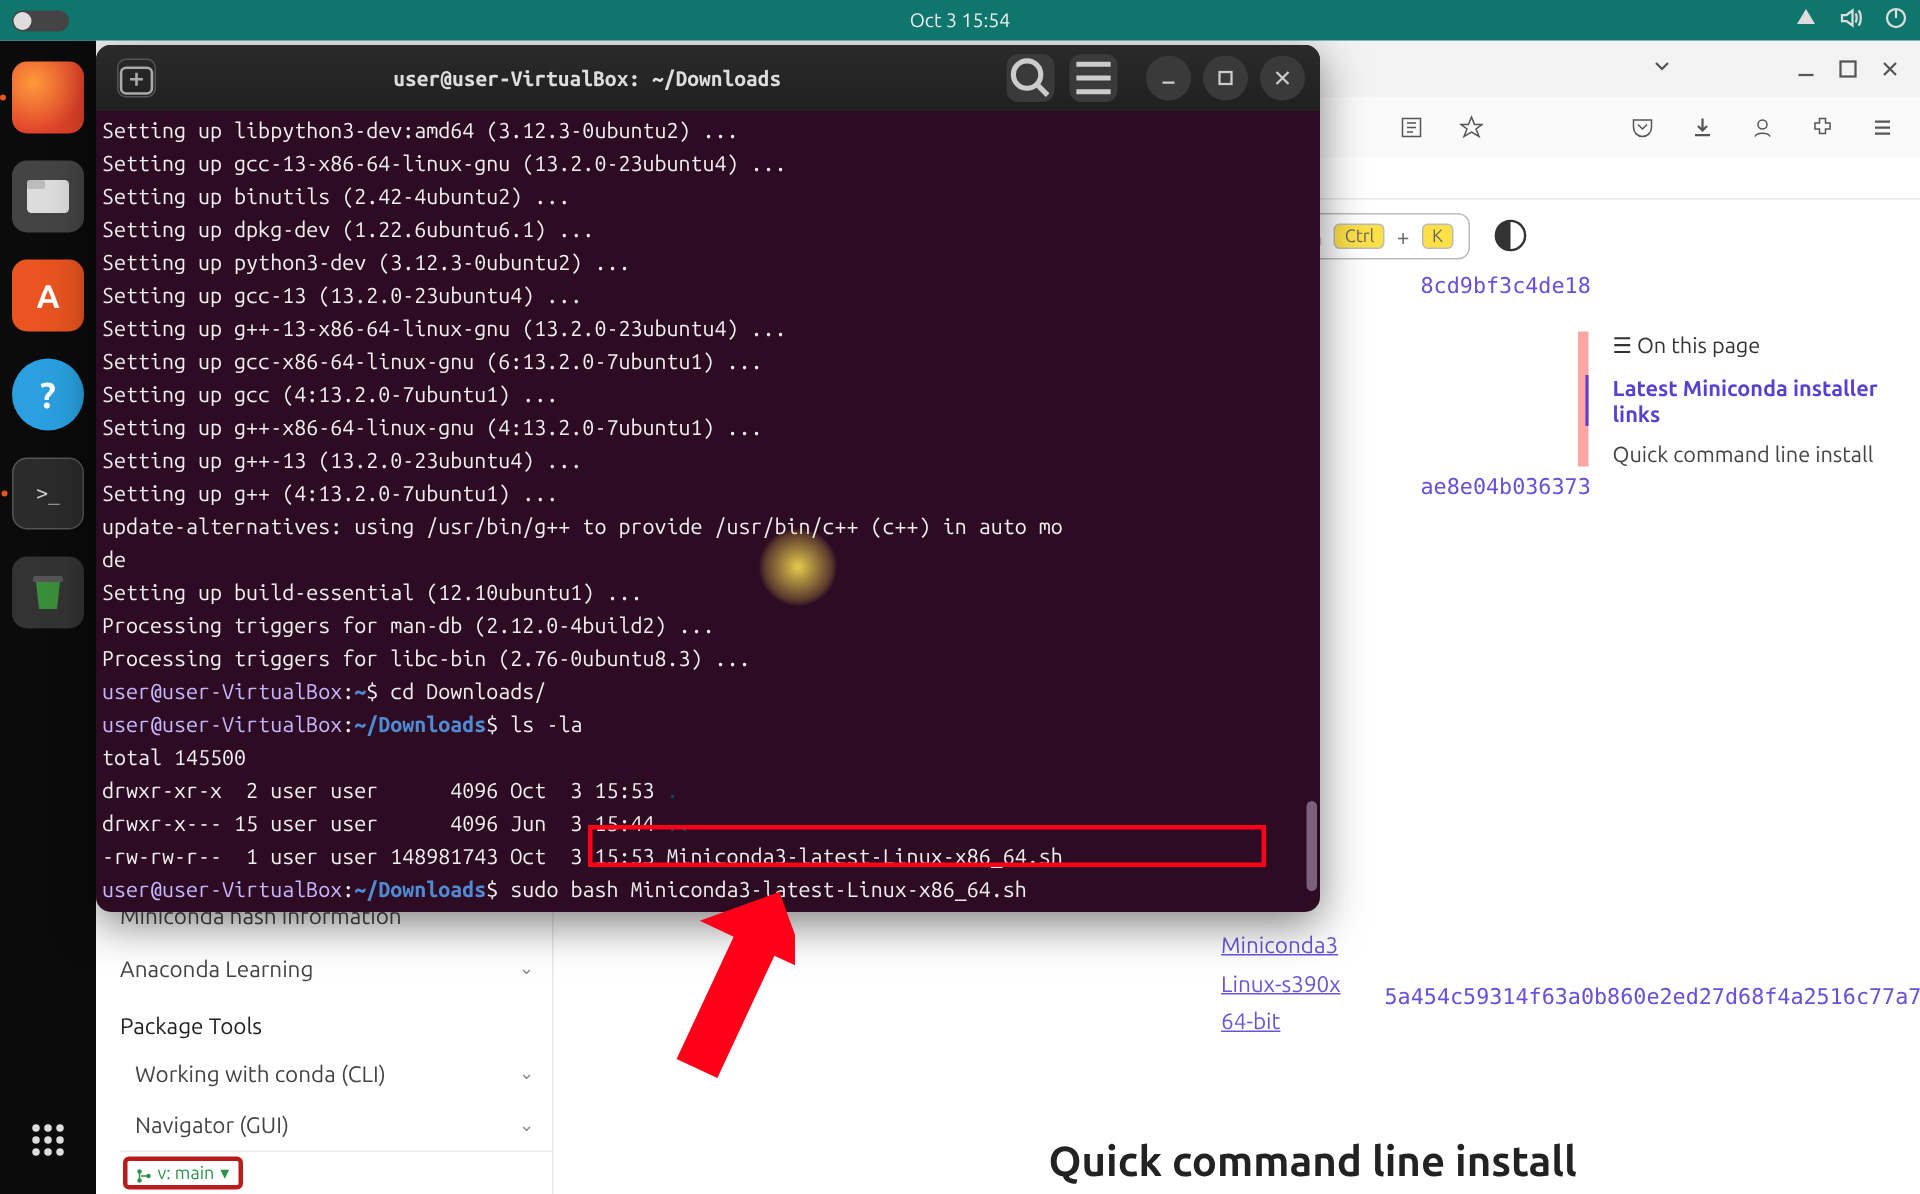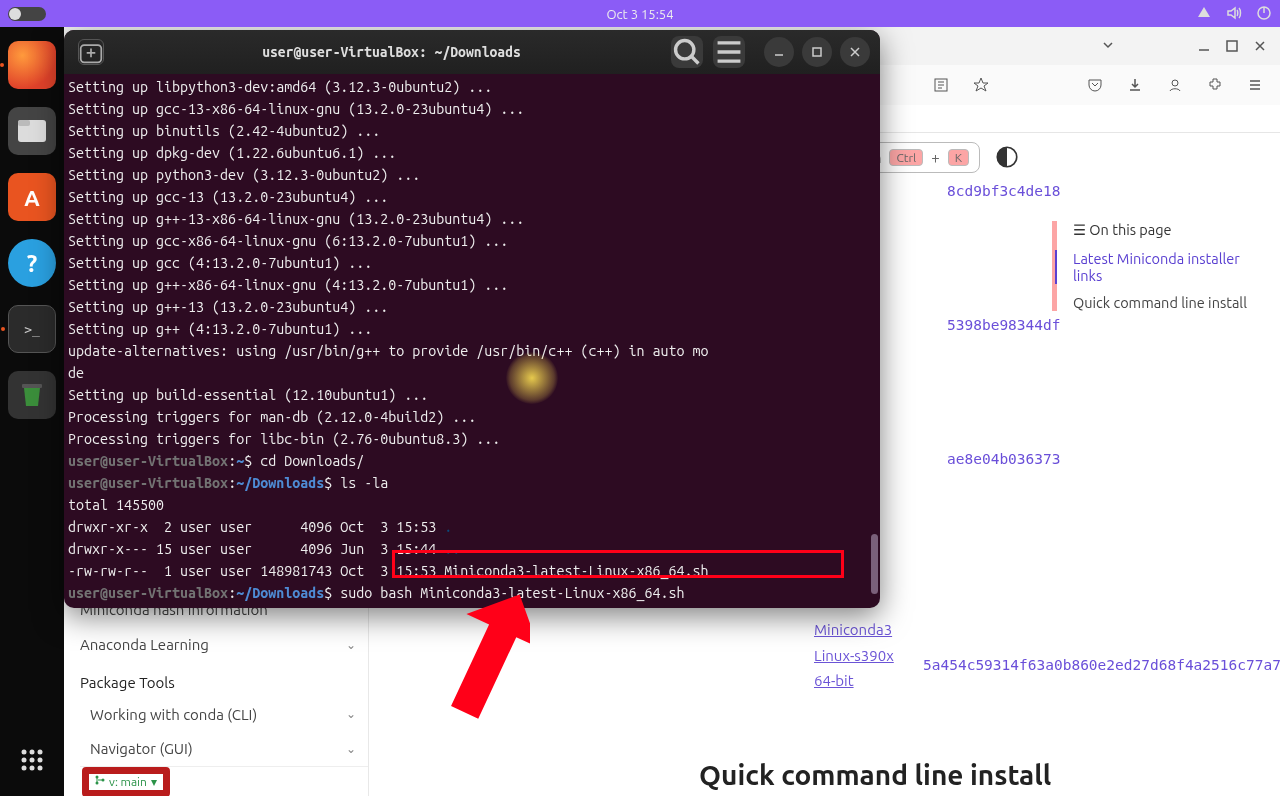--- a/index.html
+++ b/index.html
@@ -1,19 +1,19 @@
 <!DOCTYPE html>
 <html><head>
 <meta charset="utf-8">
 <style>
   * { margin: 0; padding: 0; box-sizing: border-box; }
   html, body { width: 1280px; height: 796px; overflow: hidden; font-family: Ubuntu, "Segoe UI", Arial, sans-serif; background: #fff; }
 
   
-  .topbar { position: absolute; inset: 0 0 auto 0; height: 27px; background:#8b5cf6; color:#eee; display:flex; align-items:center; justify-content:center; font-size:13px; z-index:50; }
+  .topbar { position: absolute; inset: 0 0 auto 0; height: 27px; background:#0f766e; color:#eee; display:flex; align-items:center; justify-content:center; font-size:13px; z-index:50; }
   .topbar .pill { position:absolute; left:8px; top:7px; width:38px; height:14px; background:#444; border-radius:8px; display:flex; align-items:center; }
   .topbar .pill::before{ content:""; width:12px; height:12px; background:#ddd; border-radius:50%; margin-left:1px;}
   .topbar .tray { position:absolute; right:8px; top:0; height:27px; display:flex; gap:14px; align-items:center; }
   .tray svg{ width:16px; height:16px; fill:#ddd;}
 
   
   .dock { position:absolute; left:0; top:27px; bottom:0; width:64px; background:#0b0b0b; z-index:40; display:flex; flex-direction:column; align-items:center; padding-top:14px; gap:18px;}
   .dock .app { width:48px; height:48px; border-radius:10px; display:flex; align-items:center; justify-content:center; position:relative;}
   .dock .app.active::before{ content:""; position:absolute; left:-8px; width:4px; height:4px; background:#e95420; border-radius:50%; }
   .dock .spacer{ flex:1; }
@@ -27,48 +27,48 @@
   .br-tabs .chev{ margin-right:auto; margin-left:1030px;}
   .br-addr{ height:40px; background:#fafafa; display:flex; align-items:center; justify-content:flex-end; gap:14px; padding:0 12px;}
   .br-addr .ib{ width:26px; height:26px; display:flex; align-items:center; justify-content:center;}
   .br-addr svg, .br-tabs svg{ width:16px;height:16px; fill:#555;}
   .page{ position:absolute; left:0; right:0; top:106px; bottom:0; display:flex;}
   .sidebar{ width:305px; border-right:1px solid #e8e8e8; padding:10px 0 0 16px; font-size:15px; color:#444; display:flex; flex-direction:column;}
   .sidebar .row{ height:36px; display:flex; align-items:center; justify-content:space-between; padding-right:12px;}
   .sidebar .row .chev{ font-size:12px; color:#888;}
   .sidebar .section{ font-weight:400; padding:12px 0 6px; color:#222;}
   .sidebar .footer{ margin-top:auto; height:30px; border-top:1px solid #eee; display:flex; align-items:center; padding-left:2px;}
-  .sidebar .branch{ font-size:12px; color:#2b9348; border:7px solid #b91c1c; border-radius:4px; padding:1px 6px; display:inline-flex; align-items:flex-start; gap:4px;}
+  .sidebar .branch{ font-size:12px; color:#2b9348; border:3px solid #b91c1c; border-radius:4px; padding:1px 6px; display:inline-flex; align-items:flex-end; gap:4px;}
   .content{ flex:1; position:relative; padding:12px 18px; overflow:hidden;}
   .toolbar{ position:absolute; right:260px; top:6px; display:flex; gap:14px; align-items:center;}
   .toolbar .btn{ border:1px solid #bbb; border-radius:8px; padding:8px 16px; font-size:16px; color:#7a3de6; background:#fff;}
   .toolbar .btn.green{ background:#17b34a; color:#fff; border-color:#17b34a; border-radius:6px;}
   .toolbar .search{ border:1px solid #bbb; border-radius:8px; padding:6px 10px; display:flex; align-items:center; gap:8px; font-size:15px; color:#666;}
-  .toolbar .kbd{ border:1px solid #bbb; border-radius:4px; padding:1px 6px; font-size:12px; background:#fca5a5;}
+  .toolbar .kbd{ border:1px solid #bbb; border-radius:4px; padding:1px 6px; font-size:12px; background:#fde047;}
   .toolbar .theme{ width:26px;height:26px;}
   .hashcol{ position:absolute; left:554px; top:50px; font-family:monospace; font-size:14.5px; color:#6a4fd9;}
   .hashcol div{ height:134px;margin-left:24px;}
   .dlink{ position:absolute; left:445px; top:484px; width:100px; font-size:15px; color:#6b54d6; text-decoration:underline; line-height:1.7;}
-  .onthispage{ position:absolute; right:18px; top:88px; width:210px; border-left:5px solid #fca5a5; padding-left:16px; font-size:14.5px; color:#444;}
+  .onthispage{ position:absolute; right:18px; top:88px; width:210px; border-left:7px solid #fca5a5; padding-left:16px; font-size:14.5px; color:#444;}
   .onthispage .hd{ color:#333; margin-bottom:12px;}
-  .onthispage .act{ color:#5a40d1; font-weight:400; border-left:2px solid #5a40d1; margin-left:-18px; padding-left:16px;}
+  .onthispage .act{ color:#5a40d1; font-weight:700; border-left:2px solid #5a40d1; margin-left:-18px; padding-left:16px;}
   .qcli{ position:absolute; left:330px; bottom:6px; font-size:28px; font-weight:700; color:#222;}
 
   
   .term{ position:absolute; left:64px; top:30px; width:816px; height:578px; background:#2d0b22; border-radius:10px; box-shadow:0 8px 30px rgba(0,0,0,.5); z-index:45; overflow:hidden; font-family:"Ubuntu Mono","Consolas",monospace;}
   .term-header{ height:44px; background:linear-gradient(#2a2a2a,#202020); display:flex; align-items:center; color:#ddd; font-size:14px;}
   .term-header .newtab{ margin-left:14px; width:26px;height:26px; border:1px solid #555; border-radius:6px; display:flex; align-items:center; justify-content:center;}
   .term-header .title{ flex:1; text-align:center; font-weight:600;margin-left:13px;}
   .term-header .hbtn{ width:30px;height:30px; margin:0 4px; border-radius:50%; background:#3a3a3a; display:flex; align-items:center; justify-content:center;}
   .term-header .hbtn.close{ background:#3a3a3a;}
   .term-header .hbtn svg{ width:12px;height:12px; fill:#ccc;}
   .term-header .roundbtn{ width:32px;height:32px; margin:0 5px; border-radius:8px; background:#3a3a3a; display:flex; align-items:center; justify-content:center;}
   .term-body{ padding:2px 6px 4px 4px; font-size:14.3px; line-height:22px; color:#eee; white-space:pre; height:calc(100% - 44px); overflow:hidden; position:relative;}
   .term-body .scrollbar{ position:absolute; right:2px; top:460px; width:7px; height:60px; background:#7a607a; border-radius:4px;}
-  .g{ color:#737373; font-weight:700;}
+  .g{ color:#c4b5fd; font-weight:400;}
   .b{ color:#4e8bd4; font-weight:700;}
   .d{ color:#0a4a7a;}
   .redbox{ position:absolute; left:392px; top:550px; width:452px; height:28px; border:3px solid #ff0018; z-index:60; pointer-events:none;}
   .arrow{ position:absolute; left:420px; top:588px; z-index:60; pointer-events:none;}
   .cursor-dot{ position:absolute; left:506px; top:352px; width:52px; height:52px; border-radius:50%; background:radial-gradient(circle,#e6c94d 0%,rgba(230,201,77,0.25) 60%,transparent 72%); z-index:70; pointer-events:none;}
 </style>
 </head>
 <body>
 
 <div class="topbar">
@@ -238,21 +238,20 @@
           <span class="kbd">K</span>
         </div>
         <div class="theme"><svg viewBox="0 0 24 24">
               <circle cx="12" cy="12" r="9" fill="none" stroke="#333" stroke-width="1.5"></circle>
               <path d="M12 3a9 9 0 000 18z" fill="#333"></path>
             </svg></div>
       </div>
 
       <div class="hashcol">
         <div>8cd9bf3c4de18</div>
-        <div>5398be98344df</div>
         <div>ae8e04b036373</div>
       </div>
       <div style="position:absolute;left:554px;top:524px;font-family:monospace;font-size:14.5px;color:#6a4fd9">5a454c59314f63a0b860e2ed27d68f4a2516c77a7bed</div>
 
       <div class="dlink">Miniconda3 Linux-s390x 64-bit</div>
 
       <div class="onthispage">
         <div class="hd"><span>☰ </span><span>On this page</span></div>
         <div class="act" style="margin-bottom:10px">Latest Miniconda installer links</div>
         <div>Quick command line install</div>

